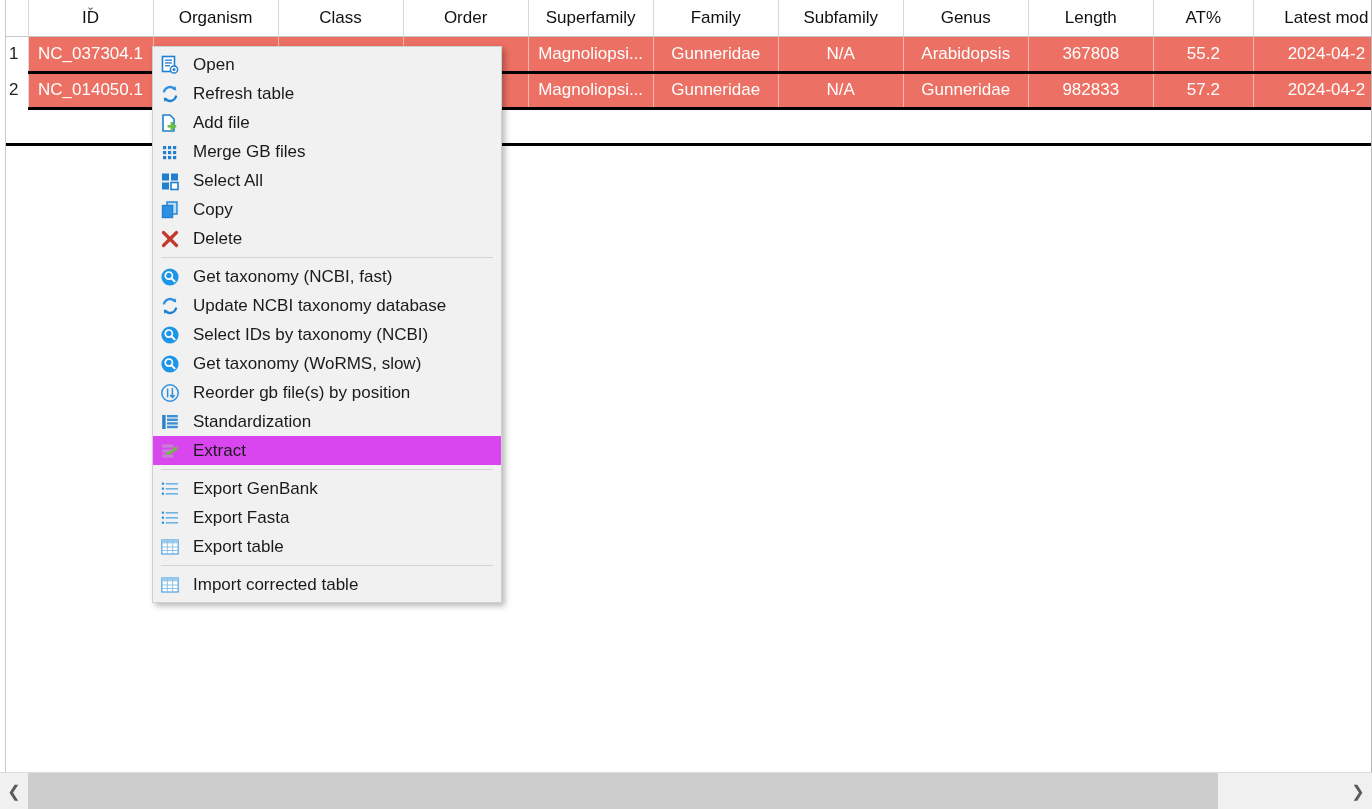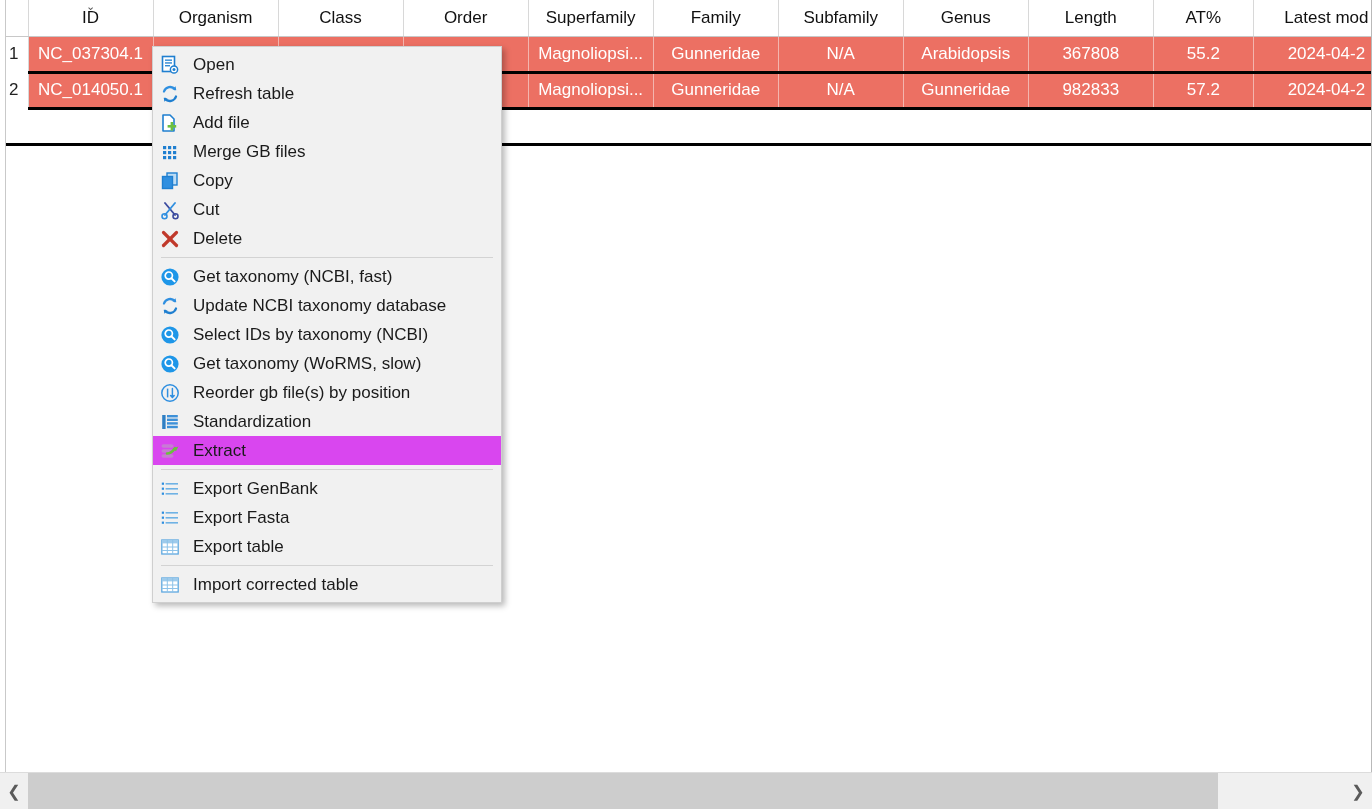--- a/index.html
+++ b/index.html
@@ -306,36 +306,36 @@
             <rect x="3" y="14" width="3.2" height="3.2" fill="#1f7fd0"></rect>
             <rect x="8" y="14" width="3.2" height="3.2" fill="#1f7fd0"></rect>
             <rect x="13" y="14" width="3.2" height="3.2" fill="#1f7fd0"></rect>
           </svg>
         </span>
         <span class="ctx-label">Merge GB files</span>
       </div>
       <div class="ctx-item">
         <span class="ctx-icon">
           <svg width="20" height="20" viewBox="0 0 20 20">
+        <rect x="2" y="2.5" width="7" height="7" fill="#1f7fd0"></rect>
+        <rect x="11" y="2.5" width="7" height="7" fill="#1f7fd0"></rect>
+        <rect x="2" y="11.5" width="7" height="7" fill="#1f7fd0"></rect>
+        <rect x="11" y="11.5" width="7" height="7" fill="#ffffff" stroke="#1f7fd0" stroke-width="1.6"></rect>
+      </svg>
+        </span>
+        <span class="ctx-label">Select All</span>
+      </div>
+      <div class="ctx-item">
+        <span class="ctx-icon">
+          <svg width="20" height="20" viewBox="0 0 20 20">
         <rect x="7" y="2" width="10" height="12" fill="#bcdcf5" stroke="#1f7fd0" stroke-width="1.4"></rect>
         <rect x="2.5" y="5.5" width="10" height="12" fill="#2f8fe0" stroke="#1f7fd0" stroke-width="1.4"></rect>
       </svg>
         </span>
         <span class="ctx-label">Copy</span>
-      </div>
-      <div class="ctx-item">
-        <span class="ctx-icon">
-          <svg width="20" height="20" viewBox="0 0 20 20">
-        <line x1="5" y1="3" x2="15" y2="15" stroke="#3b4a9e" stroke-width="1.8" stroke-linecap="round"></line>
-        <line x1="15" y1="3" x2="5" y2="15" stroke="#2f8fe0" stroke-width="1.8" stroke-linecap="round"></line>
-        <circle cx="4.5" cy="16.2" r="2.5" fill="none" stroke="#2f8fe0" stroke-width="1.6"></circle>
-        <circle cx="15.5" cy="16.2" r="2.5" fill="none" stroke="#3b4a9e" stroke-width="1.6"></circle>
-      </svg>
-        </span>
-        <span class="ctx-label">Cut</span>
       </div>
       <div class="ctx-item">
         <span class="ctx-icon">
           <svg width="20" height="20" viewBox="0 0 20 20">
         <line x1="3.5" y1="3.5" x2="16.5" y2="16.5" stroke="#c0392b" stroke-width="3.2" stroke-linecap="round"></line>
         <line x1="16.5" y1="3.5" x2="3.5" y2="16.5" stroke="#c0392b" stroke-width="3.2" stroke-linecap="round"></line>
       </svg>
         </span>
         <span class="ctx-label">Delete</span>
       </div>

